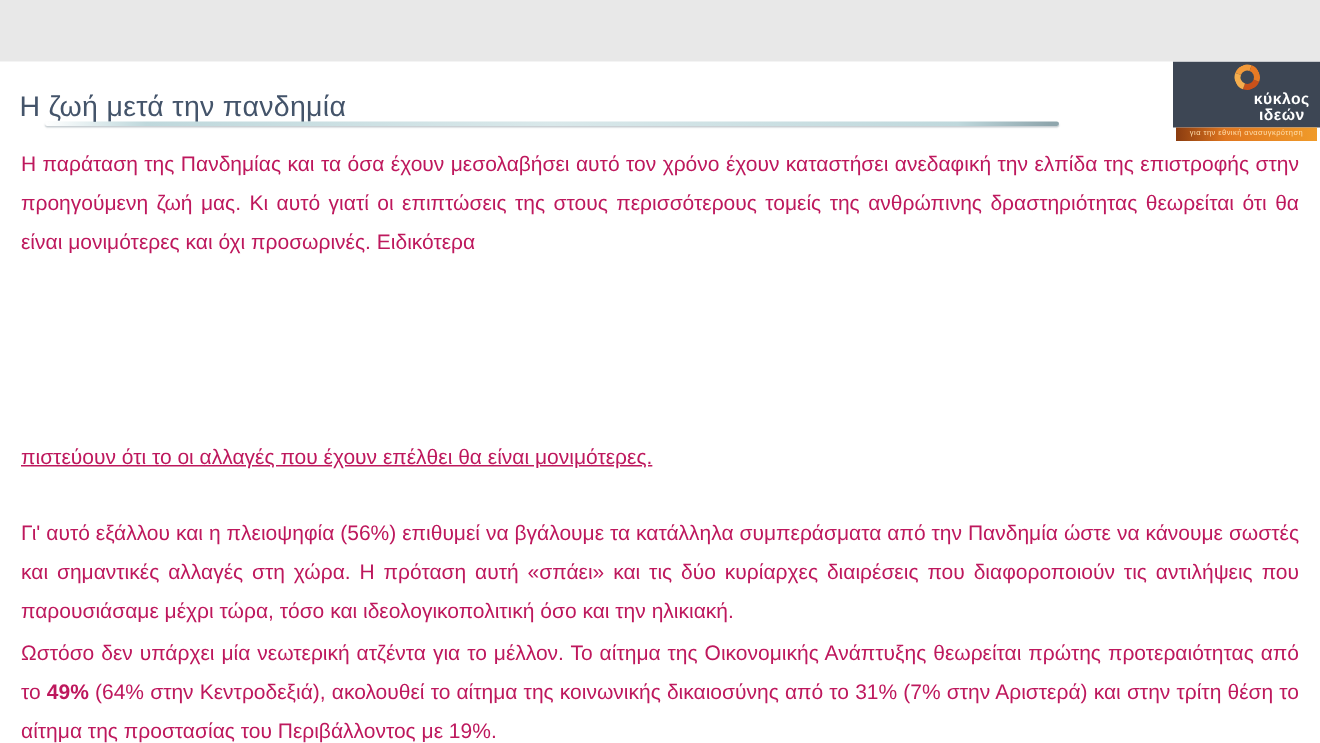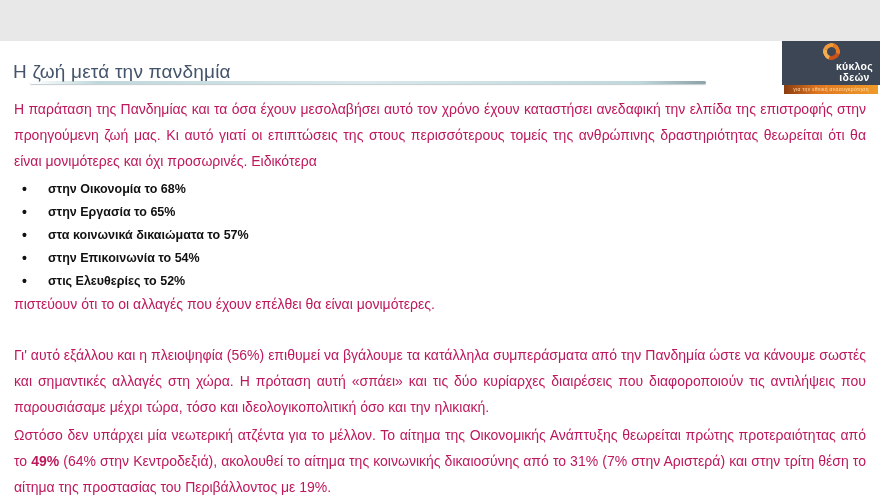--- a/index.html
+++ b/index.html
@@ -34,21 +34,21 @@
     margin:2px 2px 0 2px; height:9px; line-height:9px; text-align:center;
     background:linear-gradient(90deg,#8a3c10 0%,#e0761f 35%,#f09b2a 100%);
     color:#ffdfae; font-size:5px; letter-spacing:0.3px; overflow:hidden;
   }
   
   .para {
     position:absolute; left:14px; width:852px; margin:0;
     font-size:14px; line-height:26px; color:#be185d; text-align:justify;
   }
   .p1 { top:55px; }
-  .after-bullets { top:250px; text-align:left; }
+  .after-bullets { top:250px; text-align:left;text-decoration:underline; }
   .p2 { top:301px; }
   .p3 { top:381px; }
   .bold { font-weight:700; }
   ul.bullet-list {
     position:absolute; left:14px; top:137px; margin:0; padding:0; list-style:none;
   }
   ul.bullet-list li {
     position:relative; padding-left:34px; font-size:12.5px; font-weight:700;
     line-height:23px; color:#111111;
   }
@@ -79,27 +79,20 @@
   <div class="title-divider"></div>
 
   <div class="logo-box">
     <div class="logo-ring"></div>
     <div class="logo-name">κύκλος ιδεών</div>
     <div class="logo-strip">για την εθνική ανασυγκρότηση</div>
   </div>
 
   <p class="para p1">Η παράταση της Πανδημίας και τα όσα έχουν μεσολαβήσει αυτό τον χρόνο έχουν καταστήσει ανεδαφική την ελπίδα της επιστροφής στην προηγούμενη ζωή μας. Κι αυτό γιατί οι επιπτώσεις της στους περισσότερους τομείς της ανθρώπινης δραστηριότητας θεωρείται ότι θα είναι μονιμότερες και όχι προσωρινές. Ειδικότερα</p>
 
-  <ul class="bullet-list">
-    <li>στην Οικονομία το 68%</li>
-    <li>στην Εργασία το 65%</li>
-    <li>στα κοινωνικά δικαιώματα το 57%</li>
-    <li>στην Επικοινωνία το 54%</li>
-    <li>στις Ελευθερίες το 52%</li>
-  </ul>
 
   <p class="para after-bullets">πιστεύουν ότι το οι αλλαγές που έχουν επέλθει θα είναι μονιμότερες.</p>
 
   <p class="para p2">Γι' αυτό εξάλλου και η πλειοψηφία (56%) επιθυμεί να βγάλουμε τα κατάλληλα συμπεράσματα από την Πανδημία ώστε να κάνουμε σωστές και σημαντικές αλλαγές στη χώρα.  Η πρόταση αυτή «σπάει» και τις δύο κυρίαρχες διαιρέσεις που διαφοροποιούν τις αντιλήψεις που παρουσιάσαμε μέχρι τώρα, τόσο και ιδεολογικοπολιτική όσο και την ηλικιακή.</p>
 
   <p class="para p3"><span>Ωστόσο δεν υπάρχει μία νεωτερική ατζέντα για το μέλλον. Το αίτημα της Οικονομικής Ανάπτυξης θεωρείται πρώτης προτεραιότητας από το </span><span class="bold">49%</span><span> (64% στην Κεντροδεξιά), ακολουθεί το αίτημα της κοινωνικής δικαιοσύνης από το 31% (7% στην Αριστερά) και στην τρίτη θέση το αίτημα της προστασίας του Περιβάλλοντος με 19%.</span></p>
 
   <div class="bottom-divider"></div>
 
 

